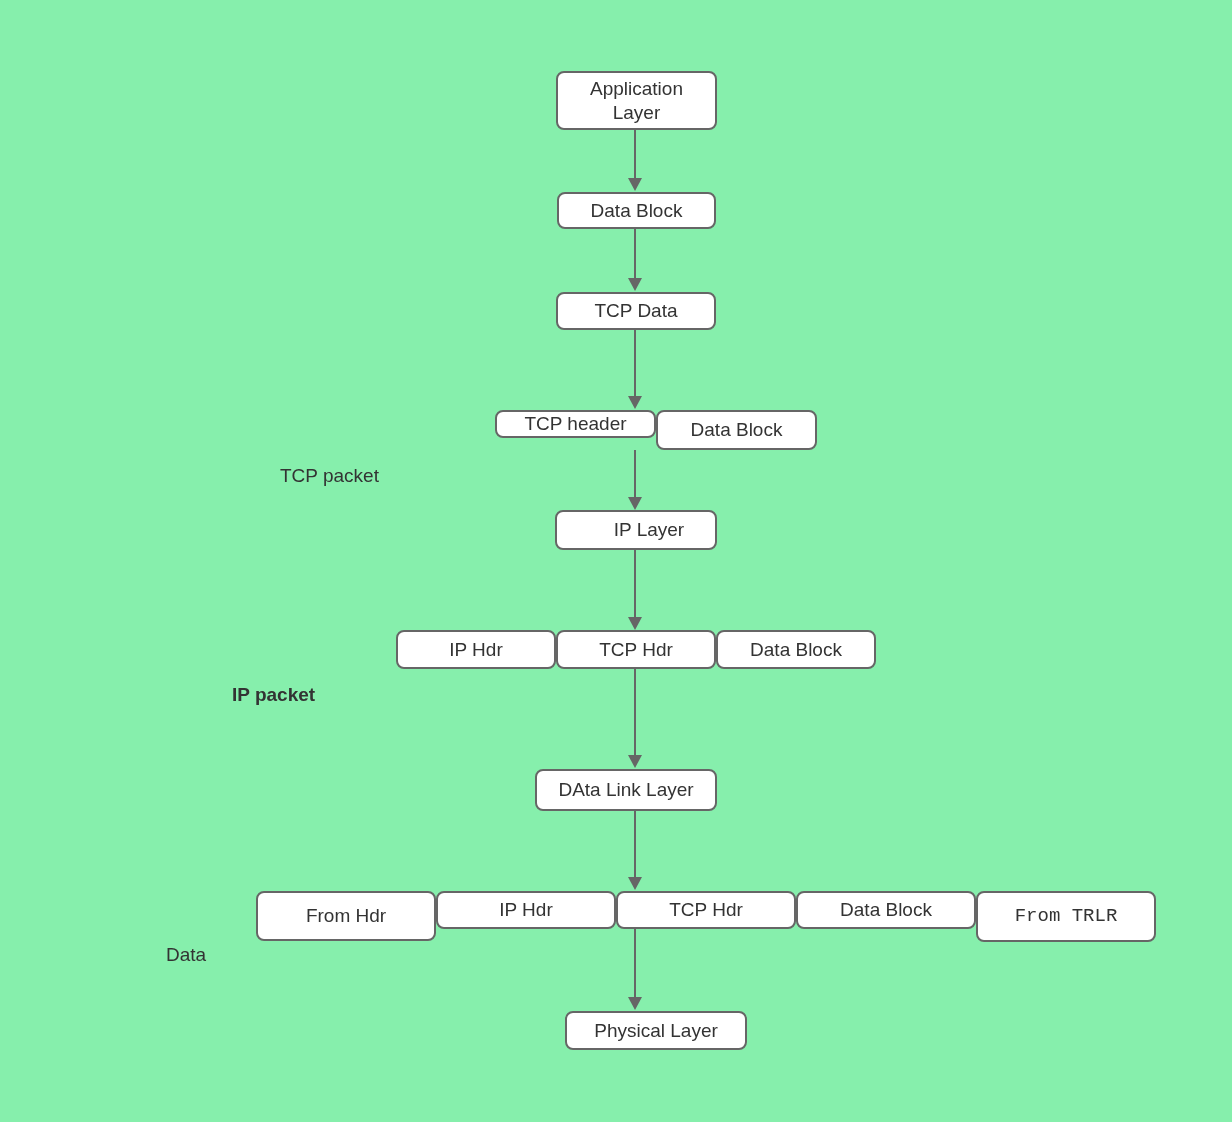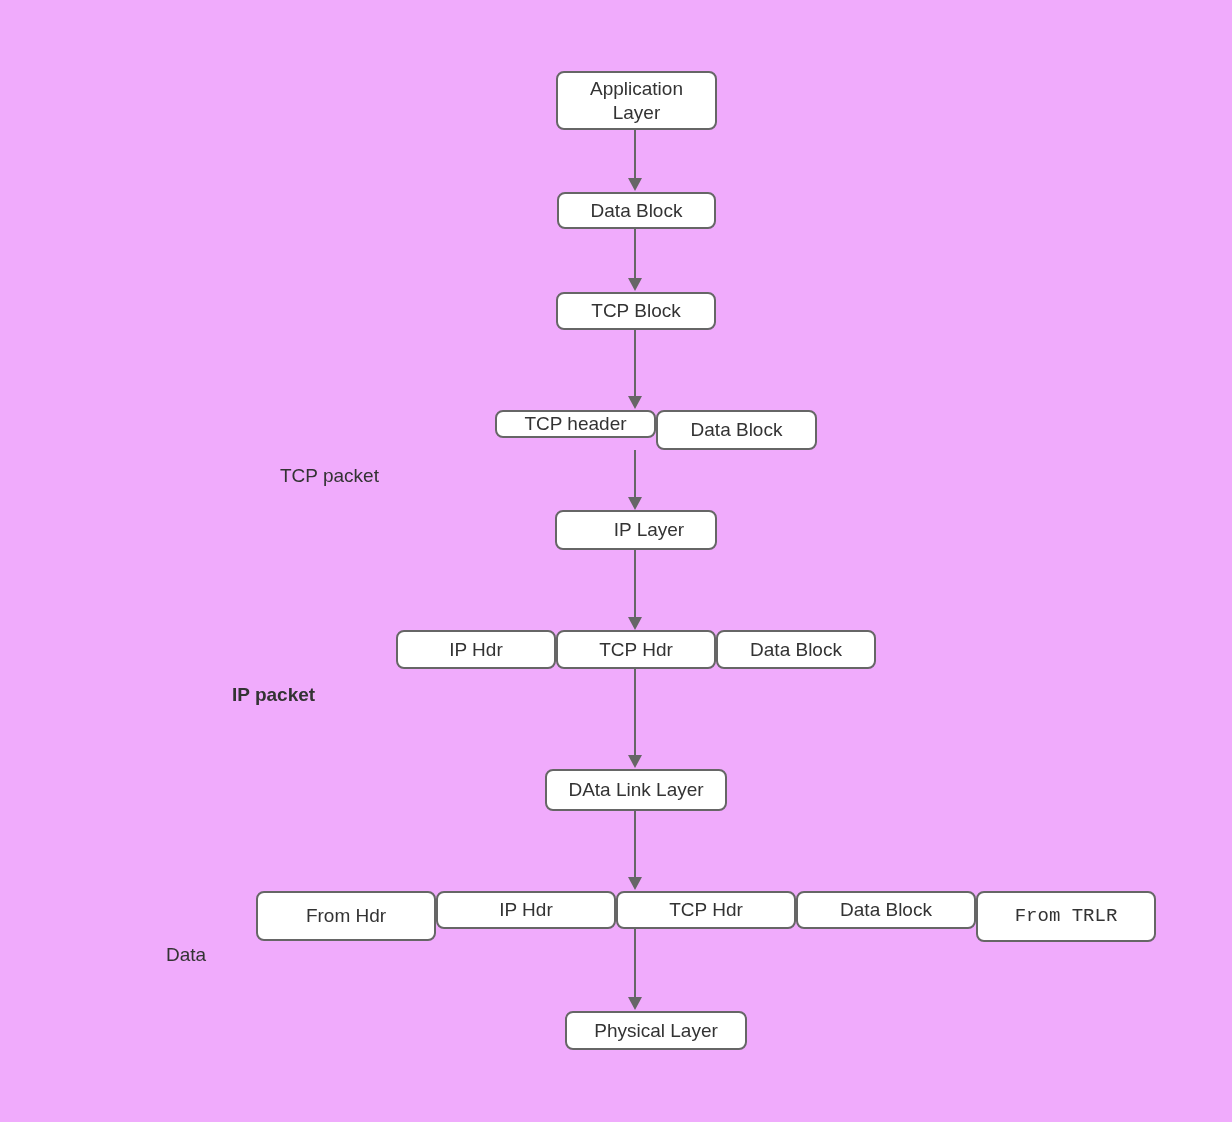--- a/index.html
+++ b/index.html
@@ -5,21 +5,21 @@
   html, body {
     margin: 0;
     padding: 0;
     background: #ffffff;
     font-family: "Liberation Sans", sans-serif;
   }
   .canvas {
     position: relative;
     width: 1232px;
     height: 1122px;
-    background: #f0abfc;
+    background: #86efac;
     overflow: hidden;
   }
   .node {
     position: absolute;
     box-sizing: border-box;
     border: 2px solid #666666;
     border-radius: 8px;
     background: #ffffff;
     color: #333333;
     font-size: 19px;
@@ -59,21 +59,21 @@
   
   .b-app        { left: 556px; top: 71px;   width: 161px; height: 59px; }
   .b-datablock1 { left: 557px; top: 192px;  width: 159px; height: 37px; }
   .b-tcplayer   { left: 556px; top: 292px;  width: 160px; height: 38px; }
   .b-tcpheader  { left: 495px; top: 410px;  width: 161px; height: 28px; }
   .b-datablock2 { left: 656px; top: 410px;  width: 161px; height: 40px; }
   .b-iplayer    { left: 555px; top: 510px;  width: 162px; height: 40px; padding-left: 32px; }
   .b-iphdr      { left: 396px; top: 630px;  width: 160px; height: 39px; }
   .b-tcphdr     { left: 556px; top: 630px;  width: 160px; height: 39px; }
   .b-datablock3 { left: 716px; top: 630px;  width: 160px; height: 39px; }
-  .b-datalink   { left: 535px; top: 769px;  width: 182px; height: 42px; margin-left: 10px; }
+  .b-datalink   { left: 535px; top: 769px;  width: 182px; height: 42px; }
   .b-fromhdr    { left: 256px; top: 891px;  width: 180px; height: 50px; }
   .b-f-iphdr    { left: 436px; top: 891px;  width: 180px; height: 38px; }
   .b-f-tcphdr   { left: 616px; top: 891px;  width: 180px; height: 38px; }
   .b-f-datablk  { left: 796px; top: 891px;  width: 180px; height: 38px; }
   .b-fromtrlr   { left: 976px; top: 891px;  width: 180px; height: 51px; font-family: Liberation Mono, monospace; }
   .b-physical   { left: 565px; top: 1011px; width: 182px; height: 39px; border-radius: 8px; }
 
   
   .l-tcppacket { left: 280px; top: 419px; }
   .l-ippacket  { left: 232px; top: 638px; font-weight: bold; }
@@ -95,21 +95,21 @@
 <div class="canvas">
 
   <div class="node b-app">Application Layer</div>
 
   <div class="arrow a1"></div>
 
   <div class="node b-datablock1">Data Block</div>
 
   <div class="arrow a2"></div>
 
-  <div class="node b-tcplayer">TCP Block</div>
+  <div class="node b-tcplayer">TCP Data</div>
 
   <div class="arrow a3"></div>
 
   <div class="side-label l-tcppacket">TCP packet</div>
   <div class="node b-tcpheader">TCP header</div>
   <div class="node b-datablock2">Data Block</div>
 
   <div class="arrow a4"></div>
 
   <div class="node b-iplayer">IP Layer</div>

